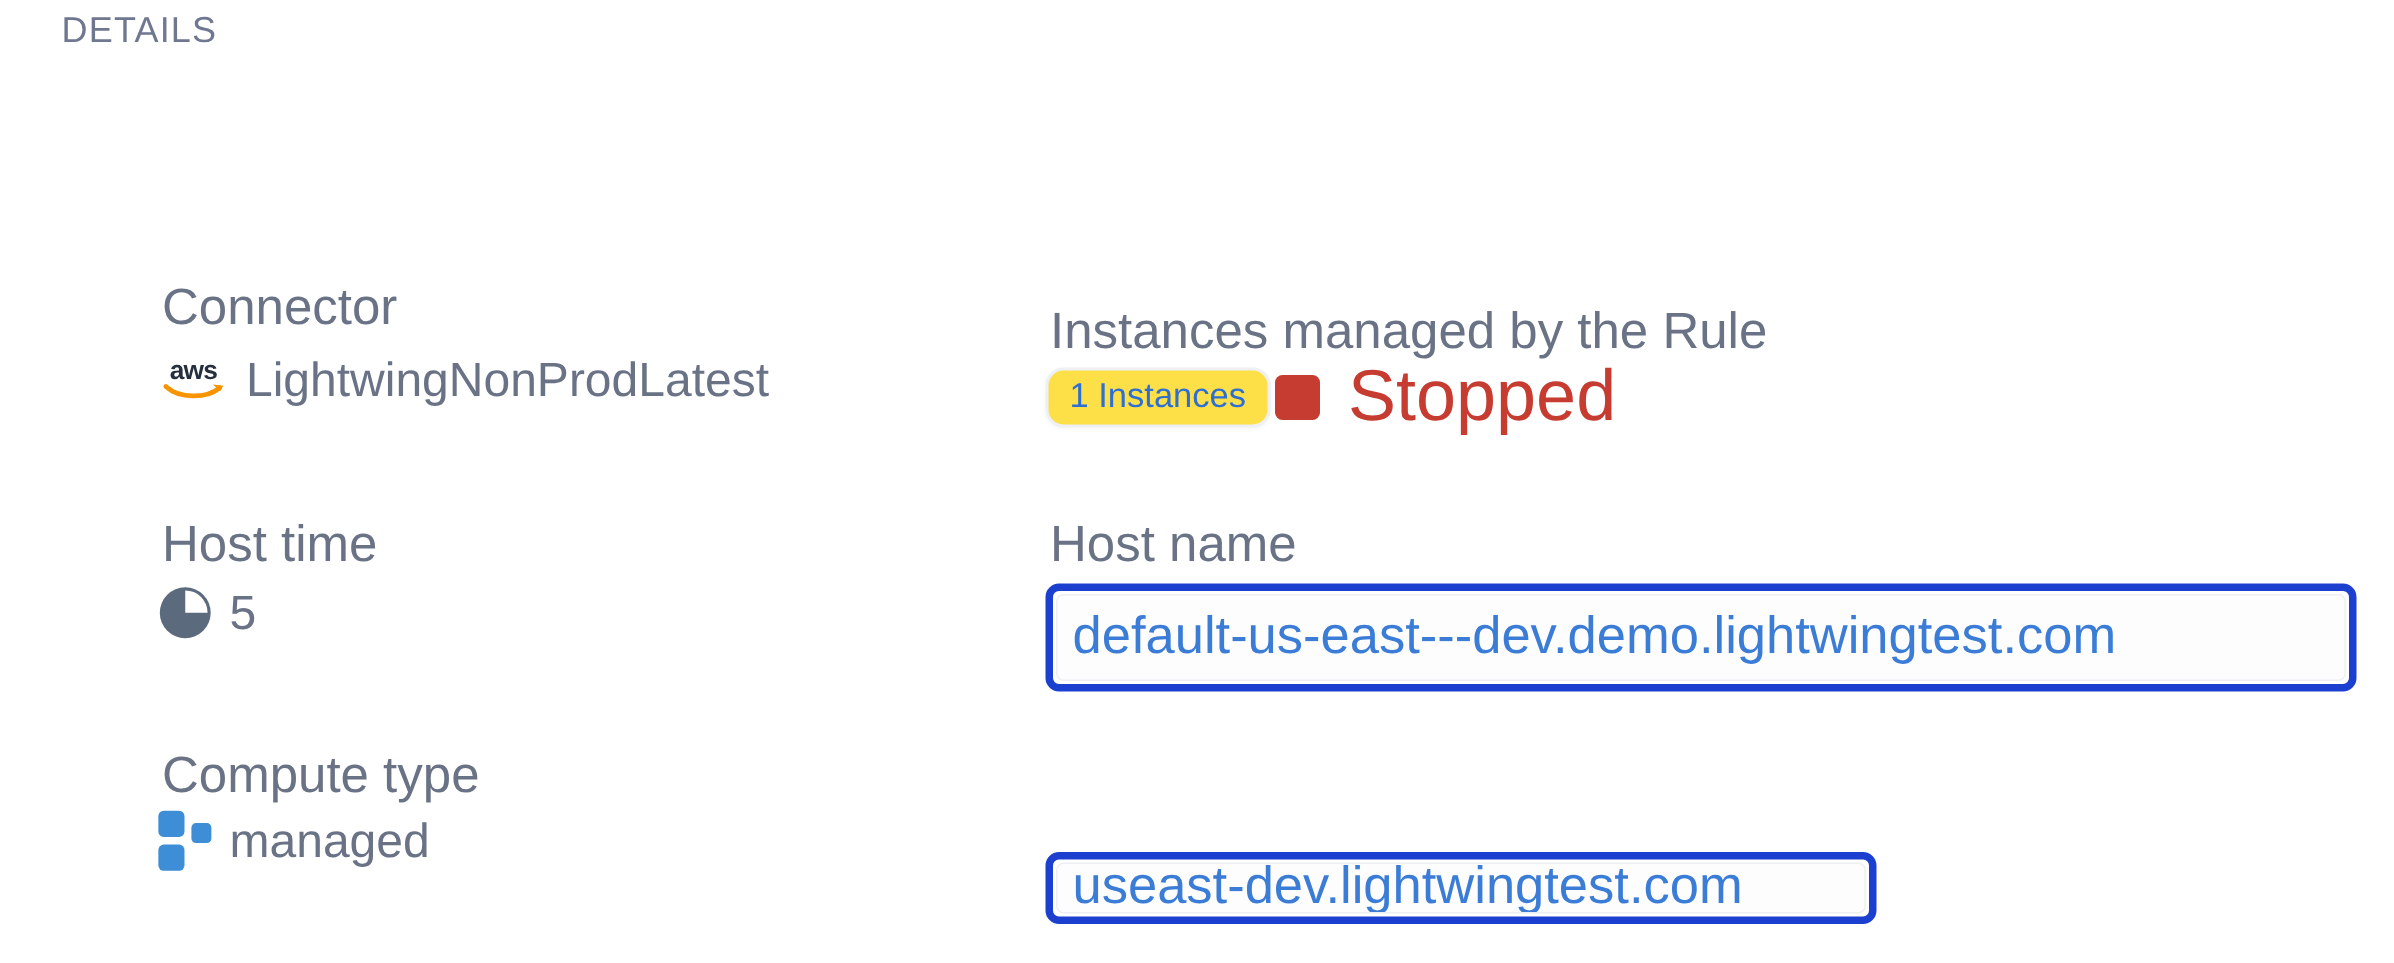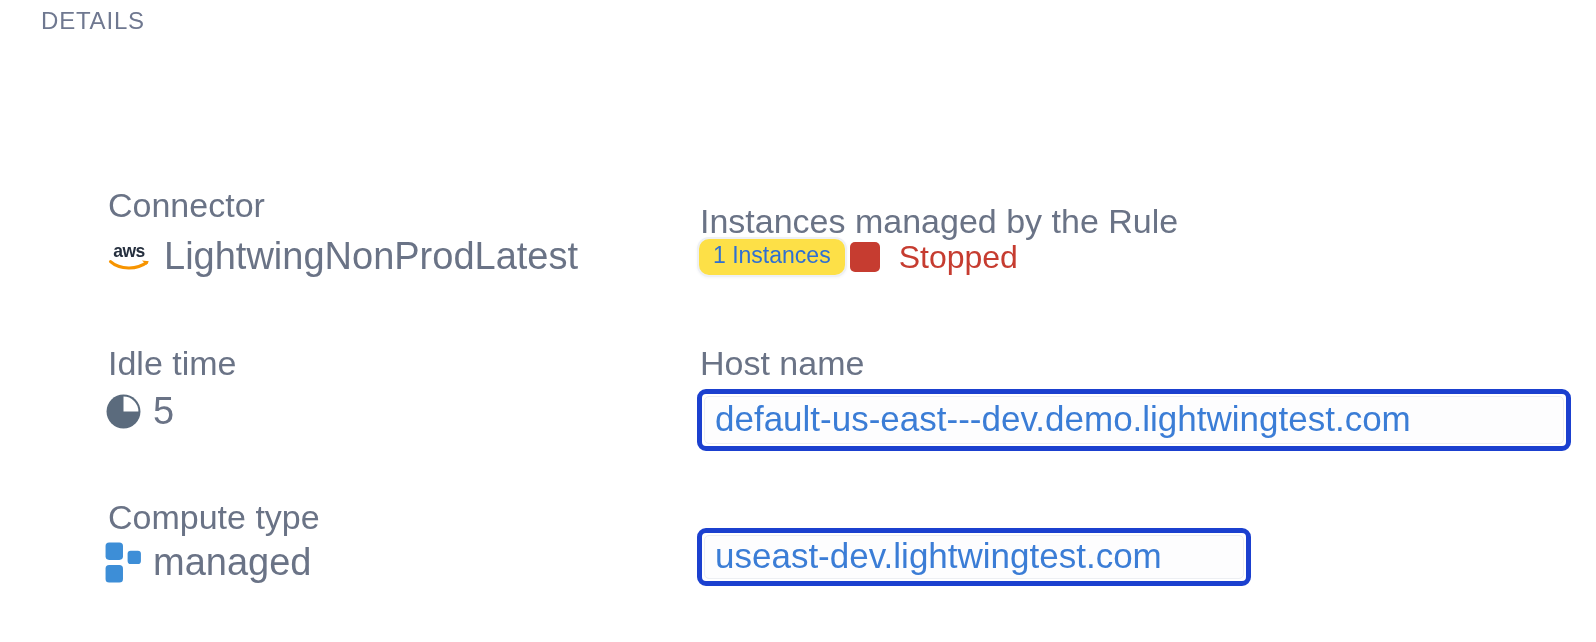--- a/index.html
+++ b/index.html
@@ -15,38 +15,38 @@
   .label{
     position:absolute;
     font-size:34px;font-weight:400;color:var(--text_gray);
     white-space:nowrap;line-height:1.2;
   }
   .value-row{
     position:absolute;display:flex;align-items:center;
     white-space:nowrap;
   }
   .value{
-    font-size:38px;color:var(--text_gray);line-height:1.2;
+    font-size:32px;color:var(--text_gray);line-height:1.2;
   }
   .icon-gap{margin-right:11px;display:inline-flex;align-items:flex-start;}
 
   
   .chip{
     display:inline-flex;align-items:center;
     background:#fde047;border:2px solid var(--chip_border);
     border-radius:12px;padding:3px 14px 6px 14px;
     font-size:23px;color:var(--link_blue);cursor:pointer;
     box-shadow:0 1px 3px rgba(40,50,70,0.05);
   }
   .status-square{
     width:30px;height:30px;border-radius:5px;
     background:var(--status_red);margin-left:3px;flex:none;
   }
   .status-text{
-    font-size:32px;color:var(--status_red);margin-left:19px;
+    font-size:48px;color:var(--status_red);margin-left:19px;
   }
 
   
   .link-outline{
     position:absolute;box-sizing:border-box;
     border:5px solid var(--outline_blue);border-radius:9px;
     padding:2px;background:#fff;display:flex;align-items:stretch;
   }
   .link-chip{
     flex:1;display:flex;align-items:center;
@@ -75,45 +75,45 @@
     <span class="value">LightwingNonProdLatest</span>
   </div>
 
   <div class="label" style="left:700px;top:201px">Instances managed by the Rule</div>
   <div class="value-row" style="left:697px;top:237px">
     <span class="chip">1 Instances</span>
     <span class="status-square"></span>
     <span class="status-text">Stopped</span>
   </div>
 
-  <div class="label" style="left:108px;top:343px">Idle time</div>
+  <div class="label" style="left:108px;top:343px">Host time</div>
   <div class="value-row" style="left:105px;top:389px">
     <span class="icon-gap">
       <svg width="37" height="37" viewBox="0 0 36 36">
         <circle cx="18" cy="18" r="16.5" fill="#5b6b7d"></circle>
         <path d="M18 18 L18 3.5 A14.5 14.5 0 0 1 32.5 18 Z" fill="#ffffff"></path>
       </svg>
     </span>
     <span class="value">5</span>
   </div>
 
   <div class="label" style="left:700px;top:343px">Host name</div>
-  <div class="link-outline" style="left:697px;top:389px;width:874px;height:62px">
+  <div class="link-outline" style="left:697px;top:389px;width:874px;height:72px">
     <a class="link-chip">default-us-east---dev.demo.lightwingtest.com</a>
   </div>
 
   <div class="label" style="left:108px;top:497px">Compute type</div>
   <div class="value-row" style="left:105px;top:540px">
     <span class="icon-gap">
       <svg width="37" height="41" viewBox="0 0 36 40">
         <rect x="0.5" y="0.5" width="17" height="17" rx="3.5" fill="#3d8ed7"></rect>
         <rect x="22" y="8.5" width="13" height="13" rx="3" fill="#3d8ed7"></rect>
         <rect x="0.5" y="22.5" width="17" height="17" rx="3.5" fill="#3d8ed7"></rect>
       </svg>
     </span>
     <span class="value">managed</span>
   </div>
 
-  <div class="link-outline" style="left:697px;top:528px;width:554px;height:58px">
+  <div class="link-outline" style="left:697px;top:568px;width:554px;height:48px">
     <a class="link-chip">useast-dev.lightwingtest.com</a>
   </div>
 
 </div>
 
 </body></html>

